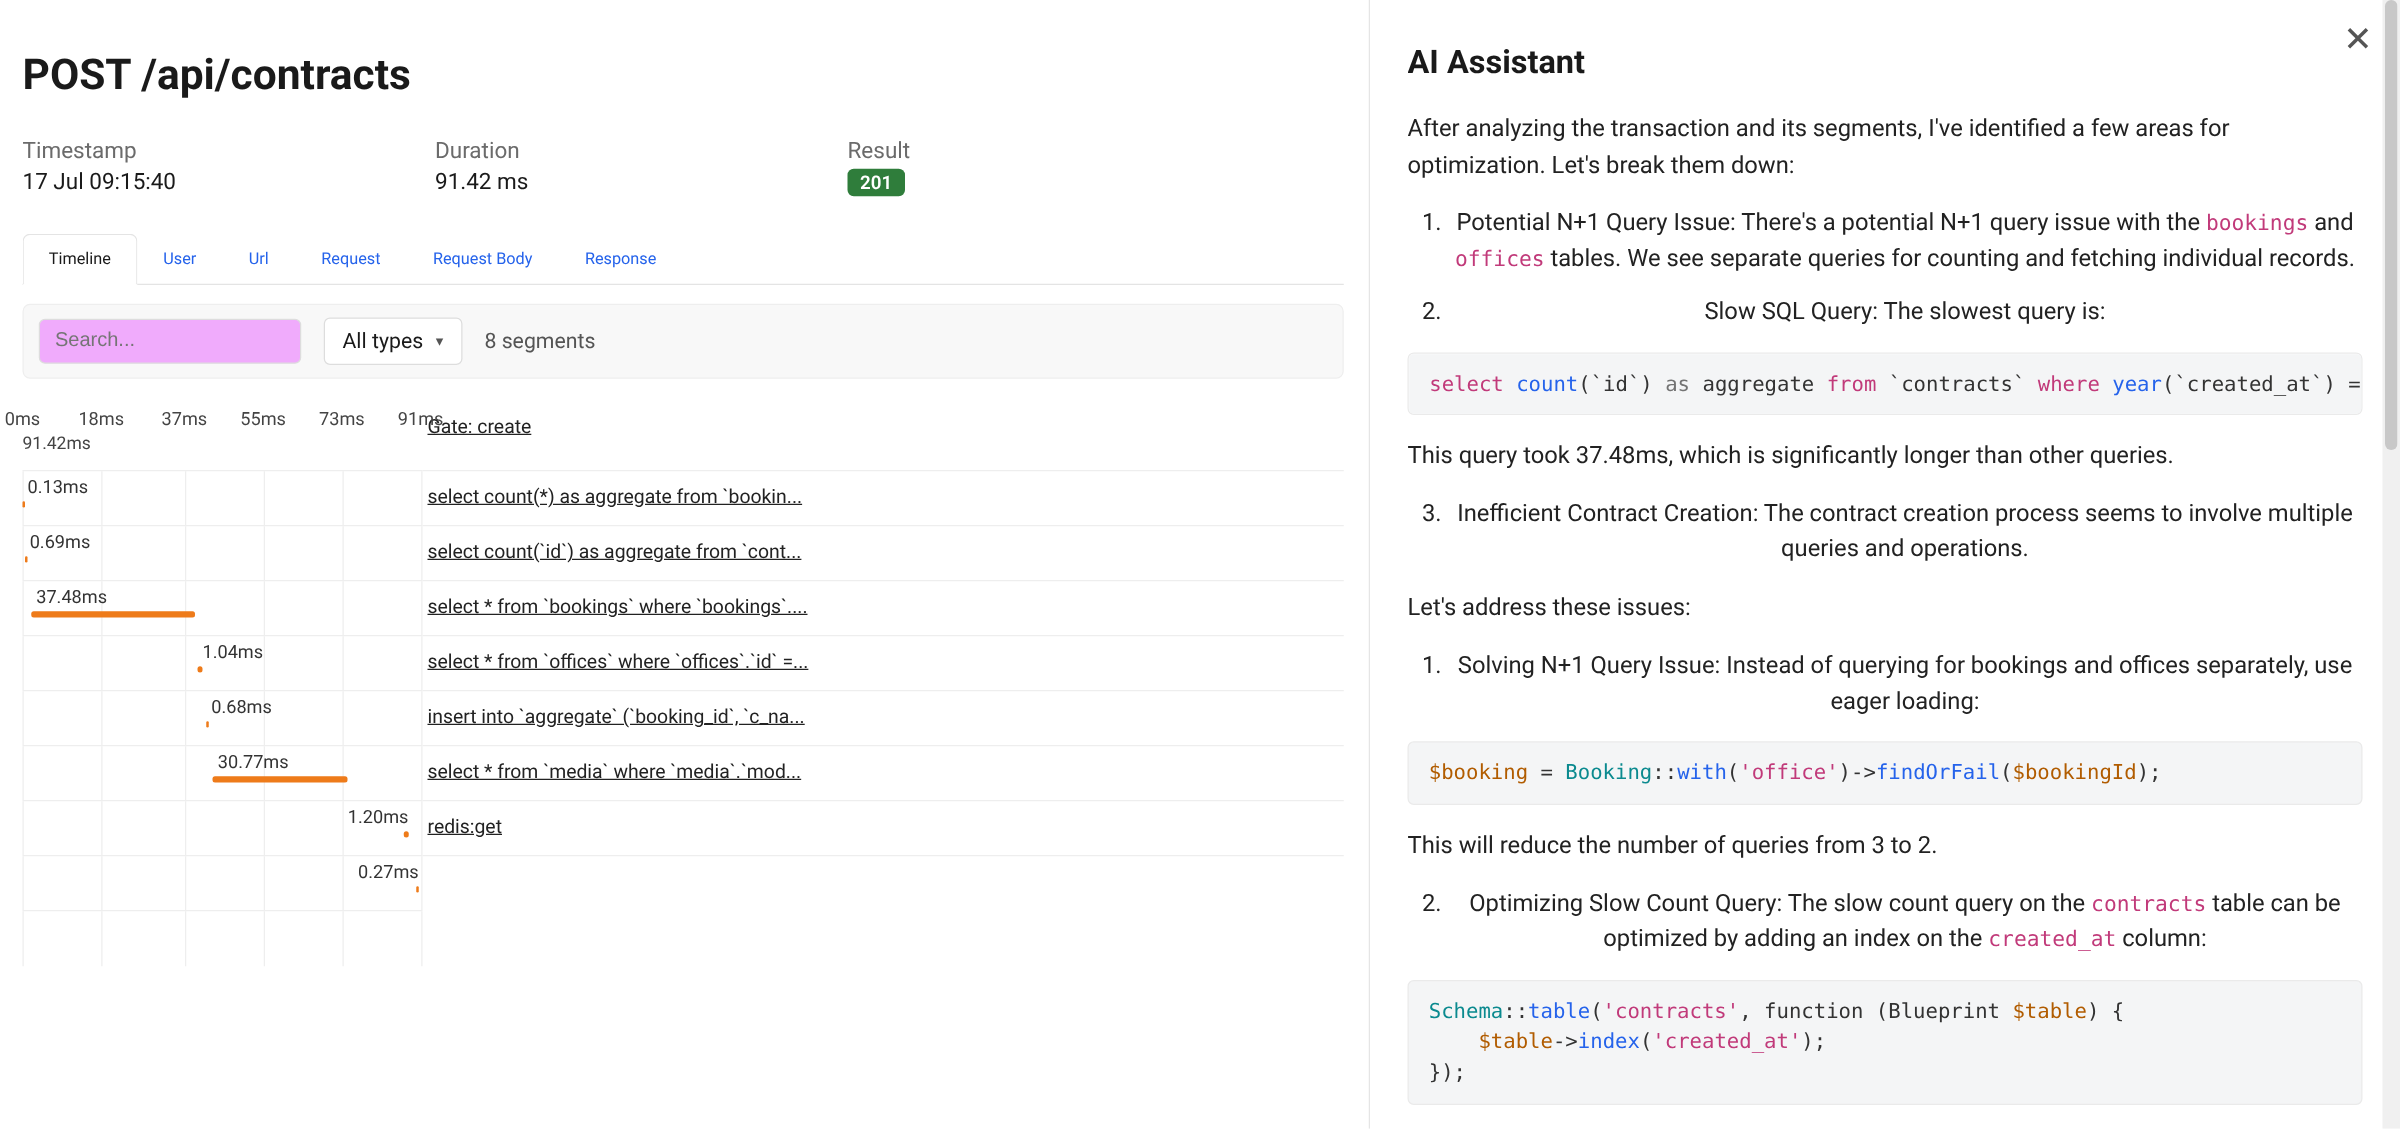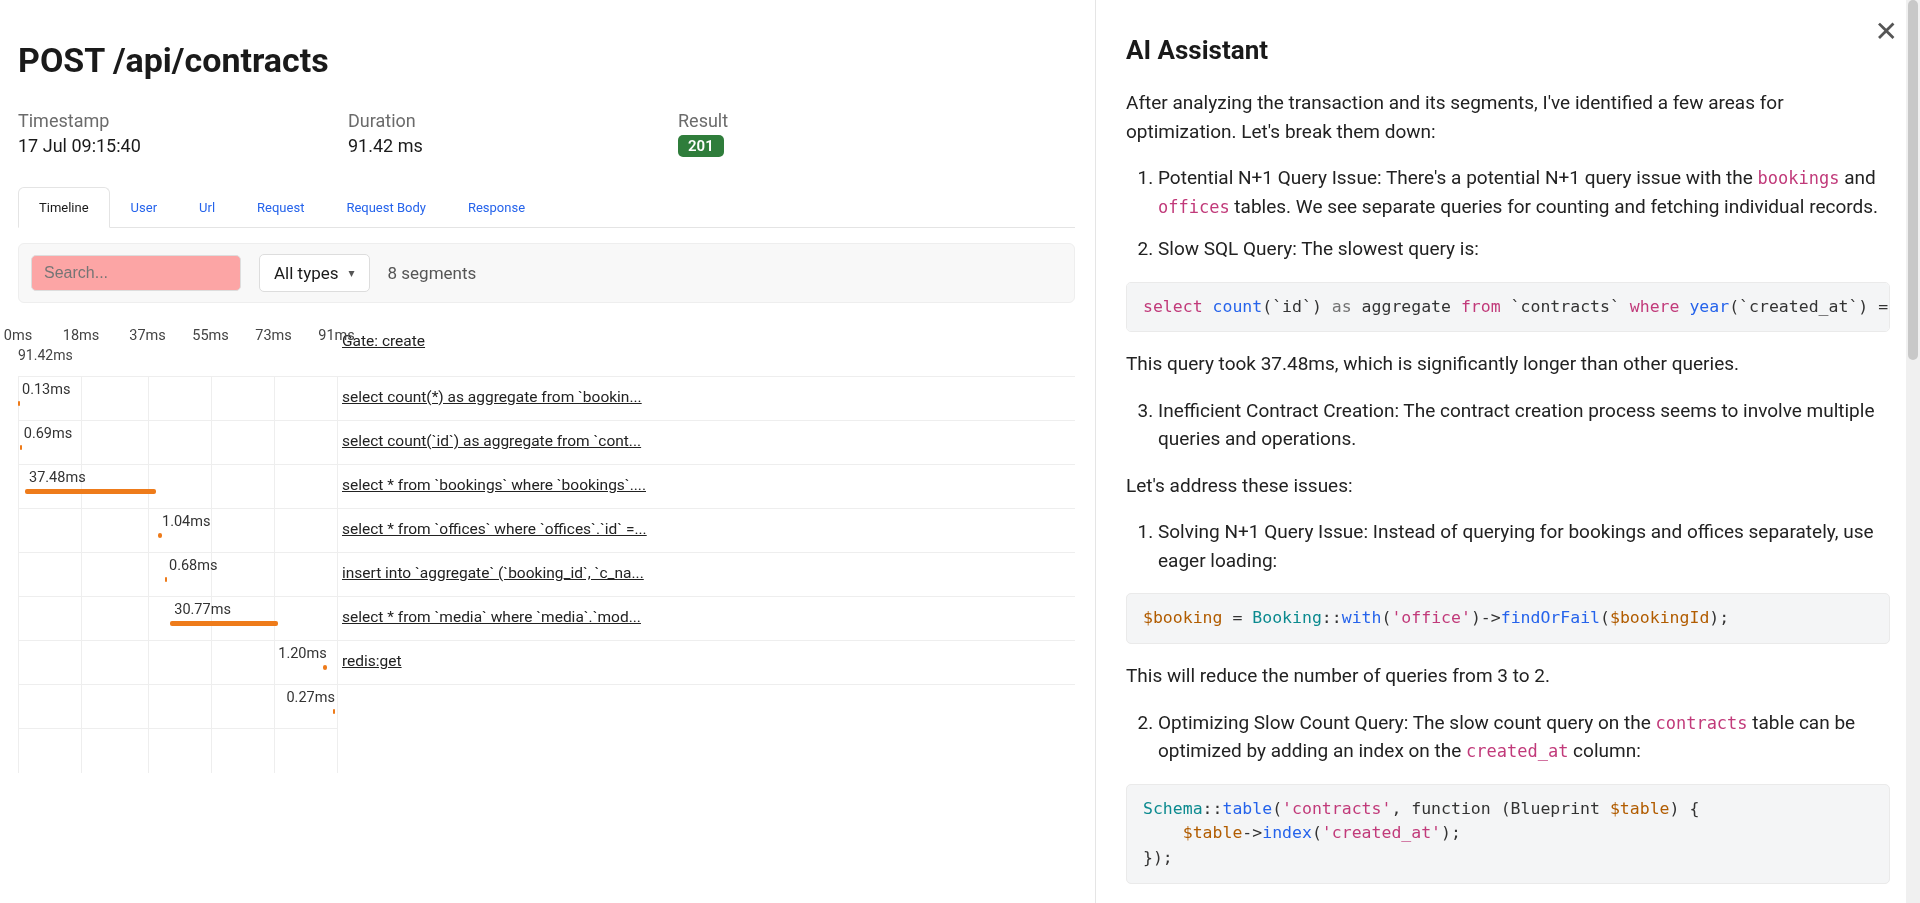--- a/index.html
+++ b/index.html
@@ -95,21 +95,21 @@
     border-radius: 6px;
     padding: 10px 12px;
     margin-bottom: 18px;
   }
   .search-input {
     width: 210px;
     padding: 8px 12px;
     border: 1px solid #ddd;
     border-radius: 5px;
     font-size: 16px;
-    background: #fca5a5;
+    background: #f0abfc;
   }
   .type-select {
     display: flex;
     align-items: center;
     gap: 10px;
     padding: 8px 14px;
     border: 1px solid #ddd;
     border-radius: 5px;
     font-size: 17px;
     background: #fff;
@@ -195,20 +195,21 @@
   }
   .ai-body p {
     font-size: 19px;
     line-height: 1.5;
     margin-bottom: 18px;
     color: #222;
   }
   .ai-body ol {
     padding-left: 32px;
     margin-bottom: 18px;
+    text-align: center;
   }
   .ai-body ol li {
     font-size: 19px;
     line-height: 1.5;
     margin-bottom: 14px;
     color: #222;
   }
   code.inline {
     font-family: "SFMono-Regular", Menlo, Consolas, monospace;
     font-size: 17px;

